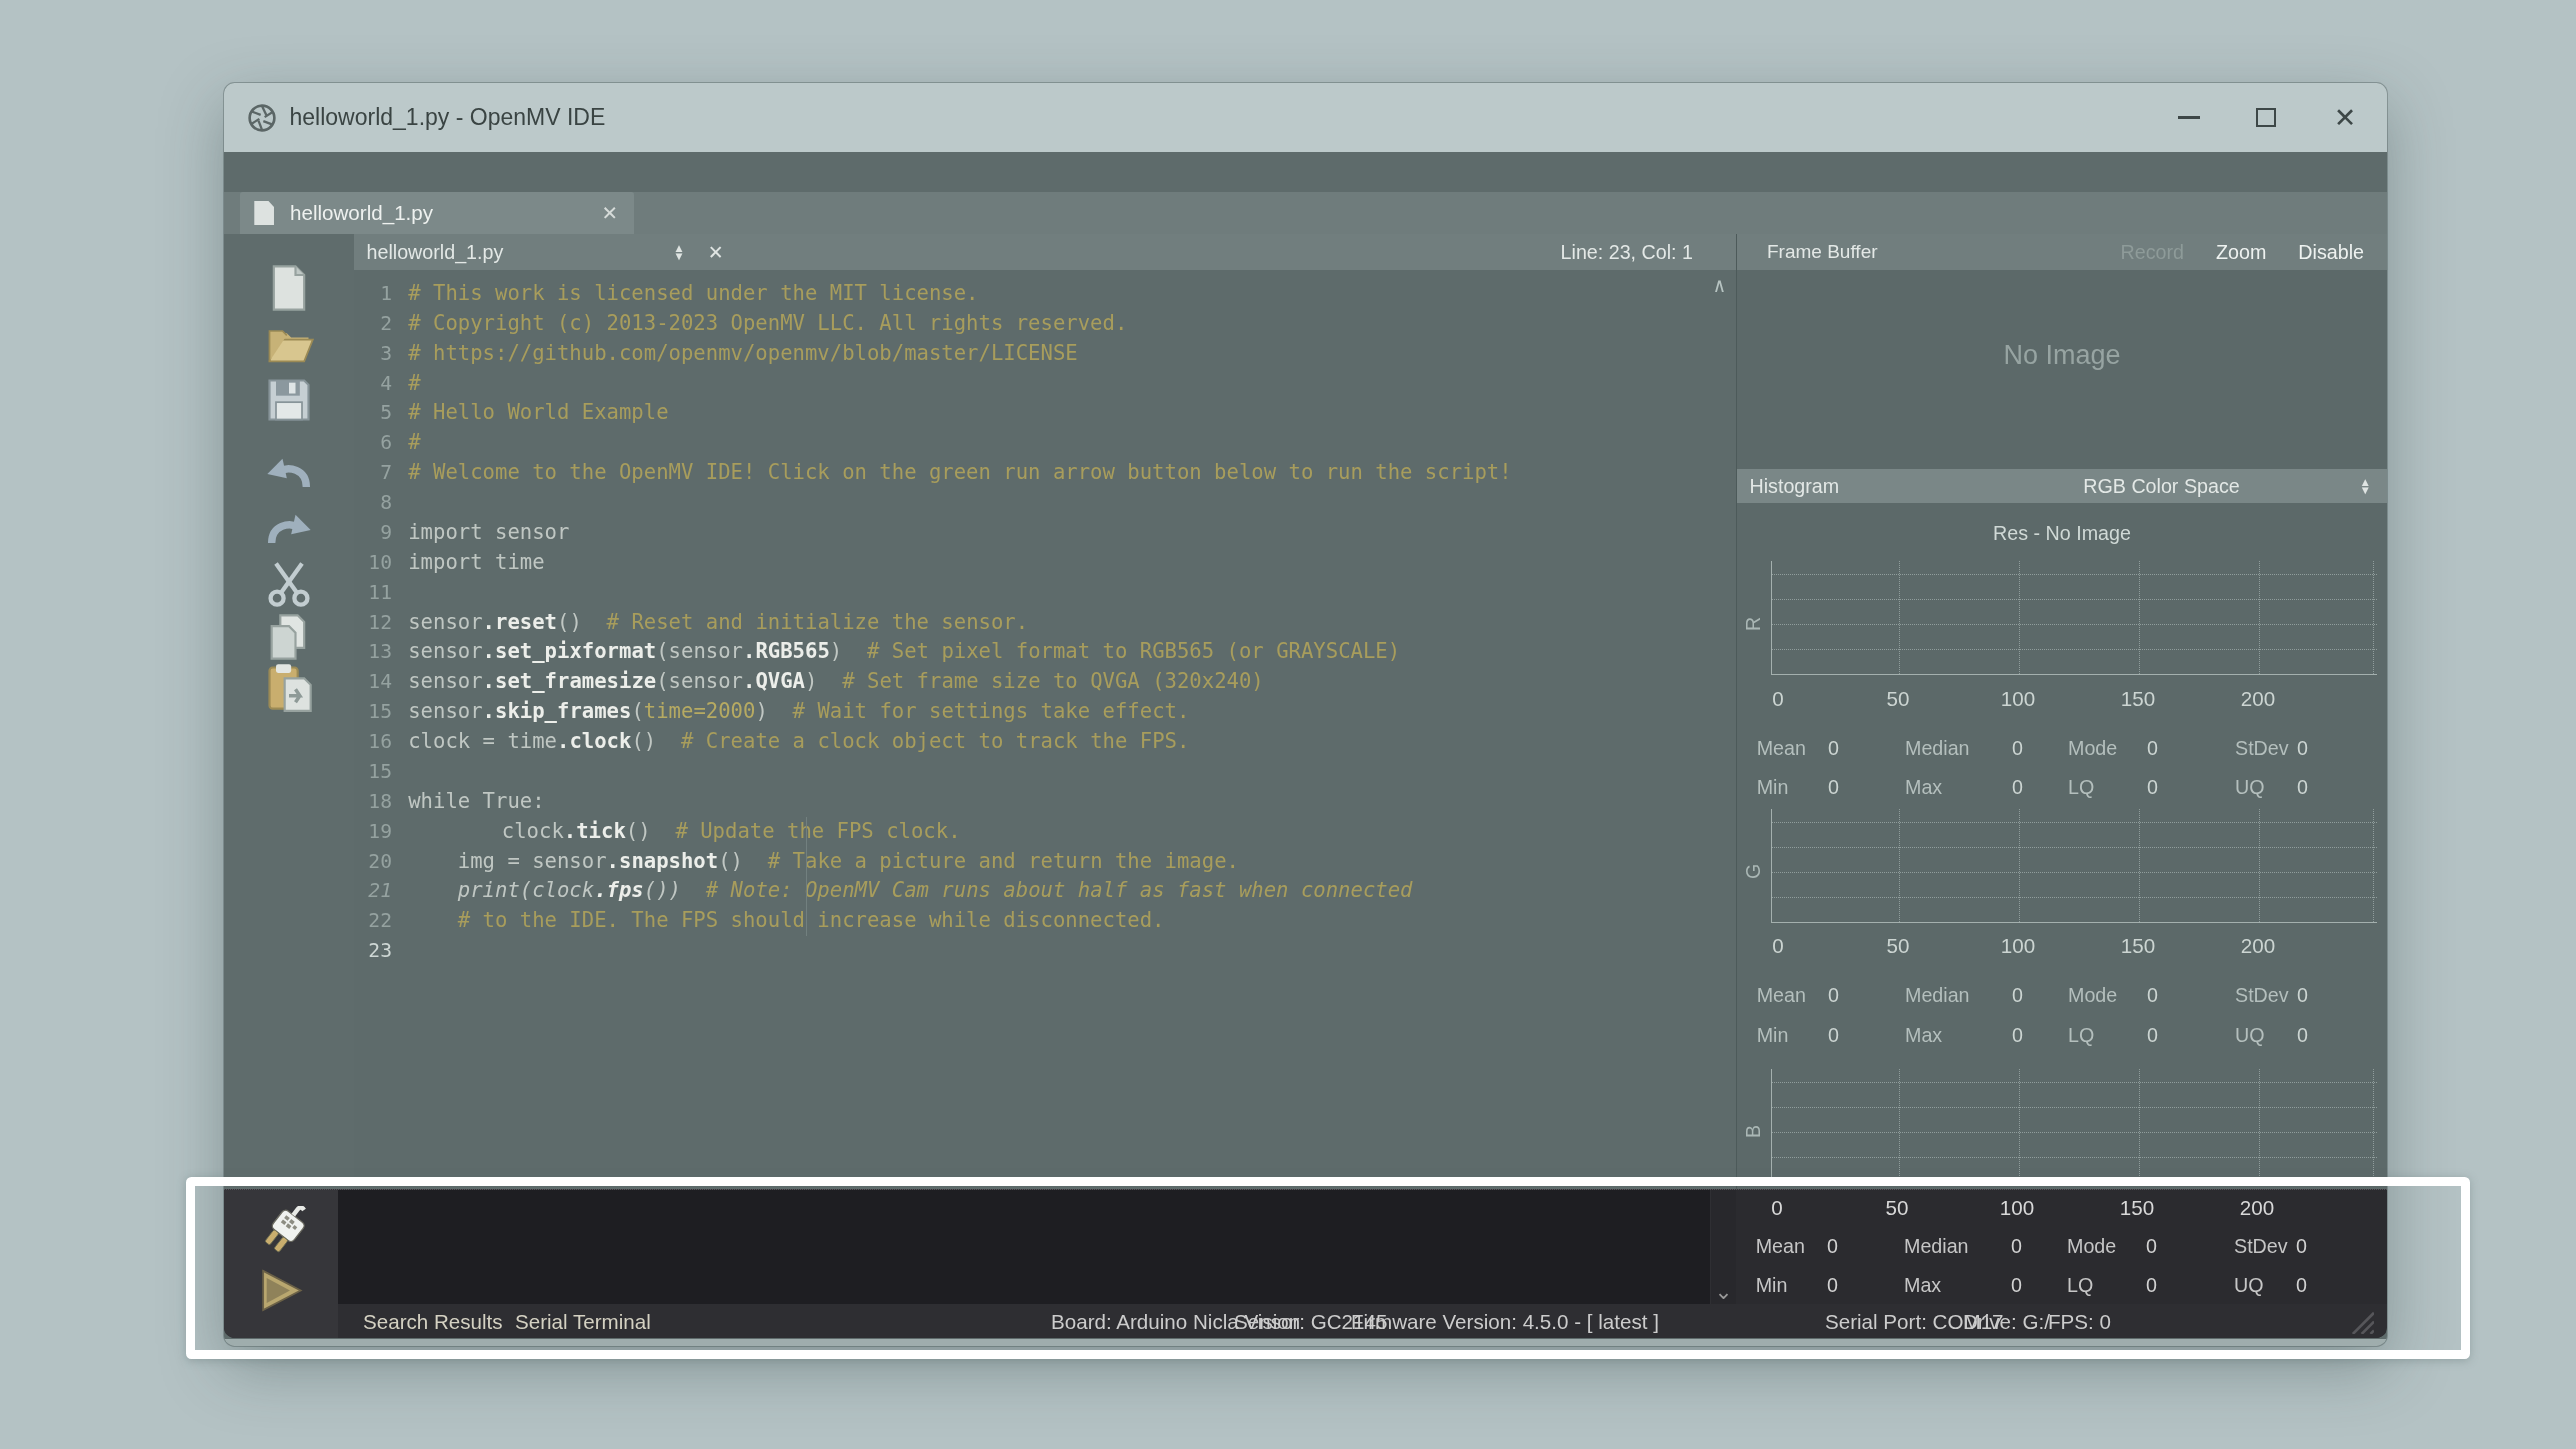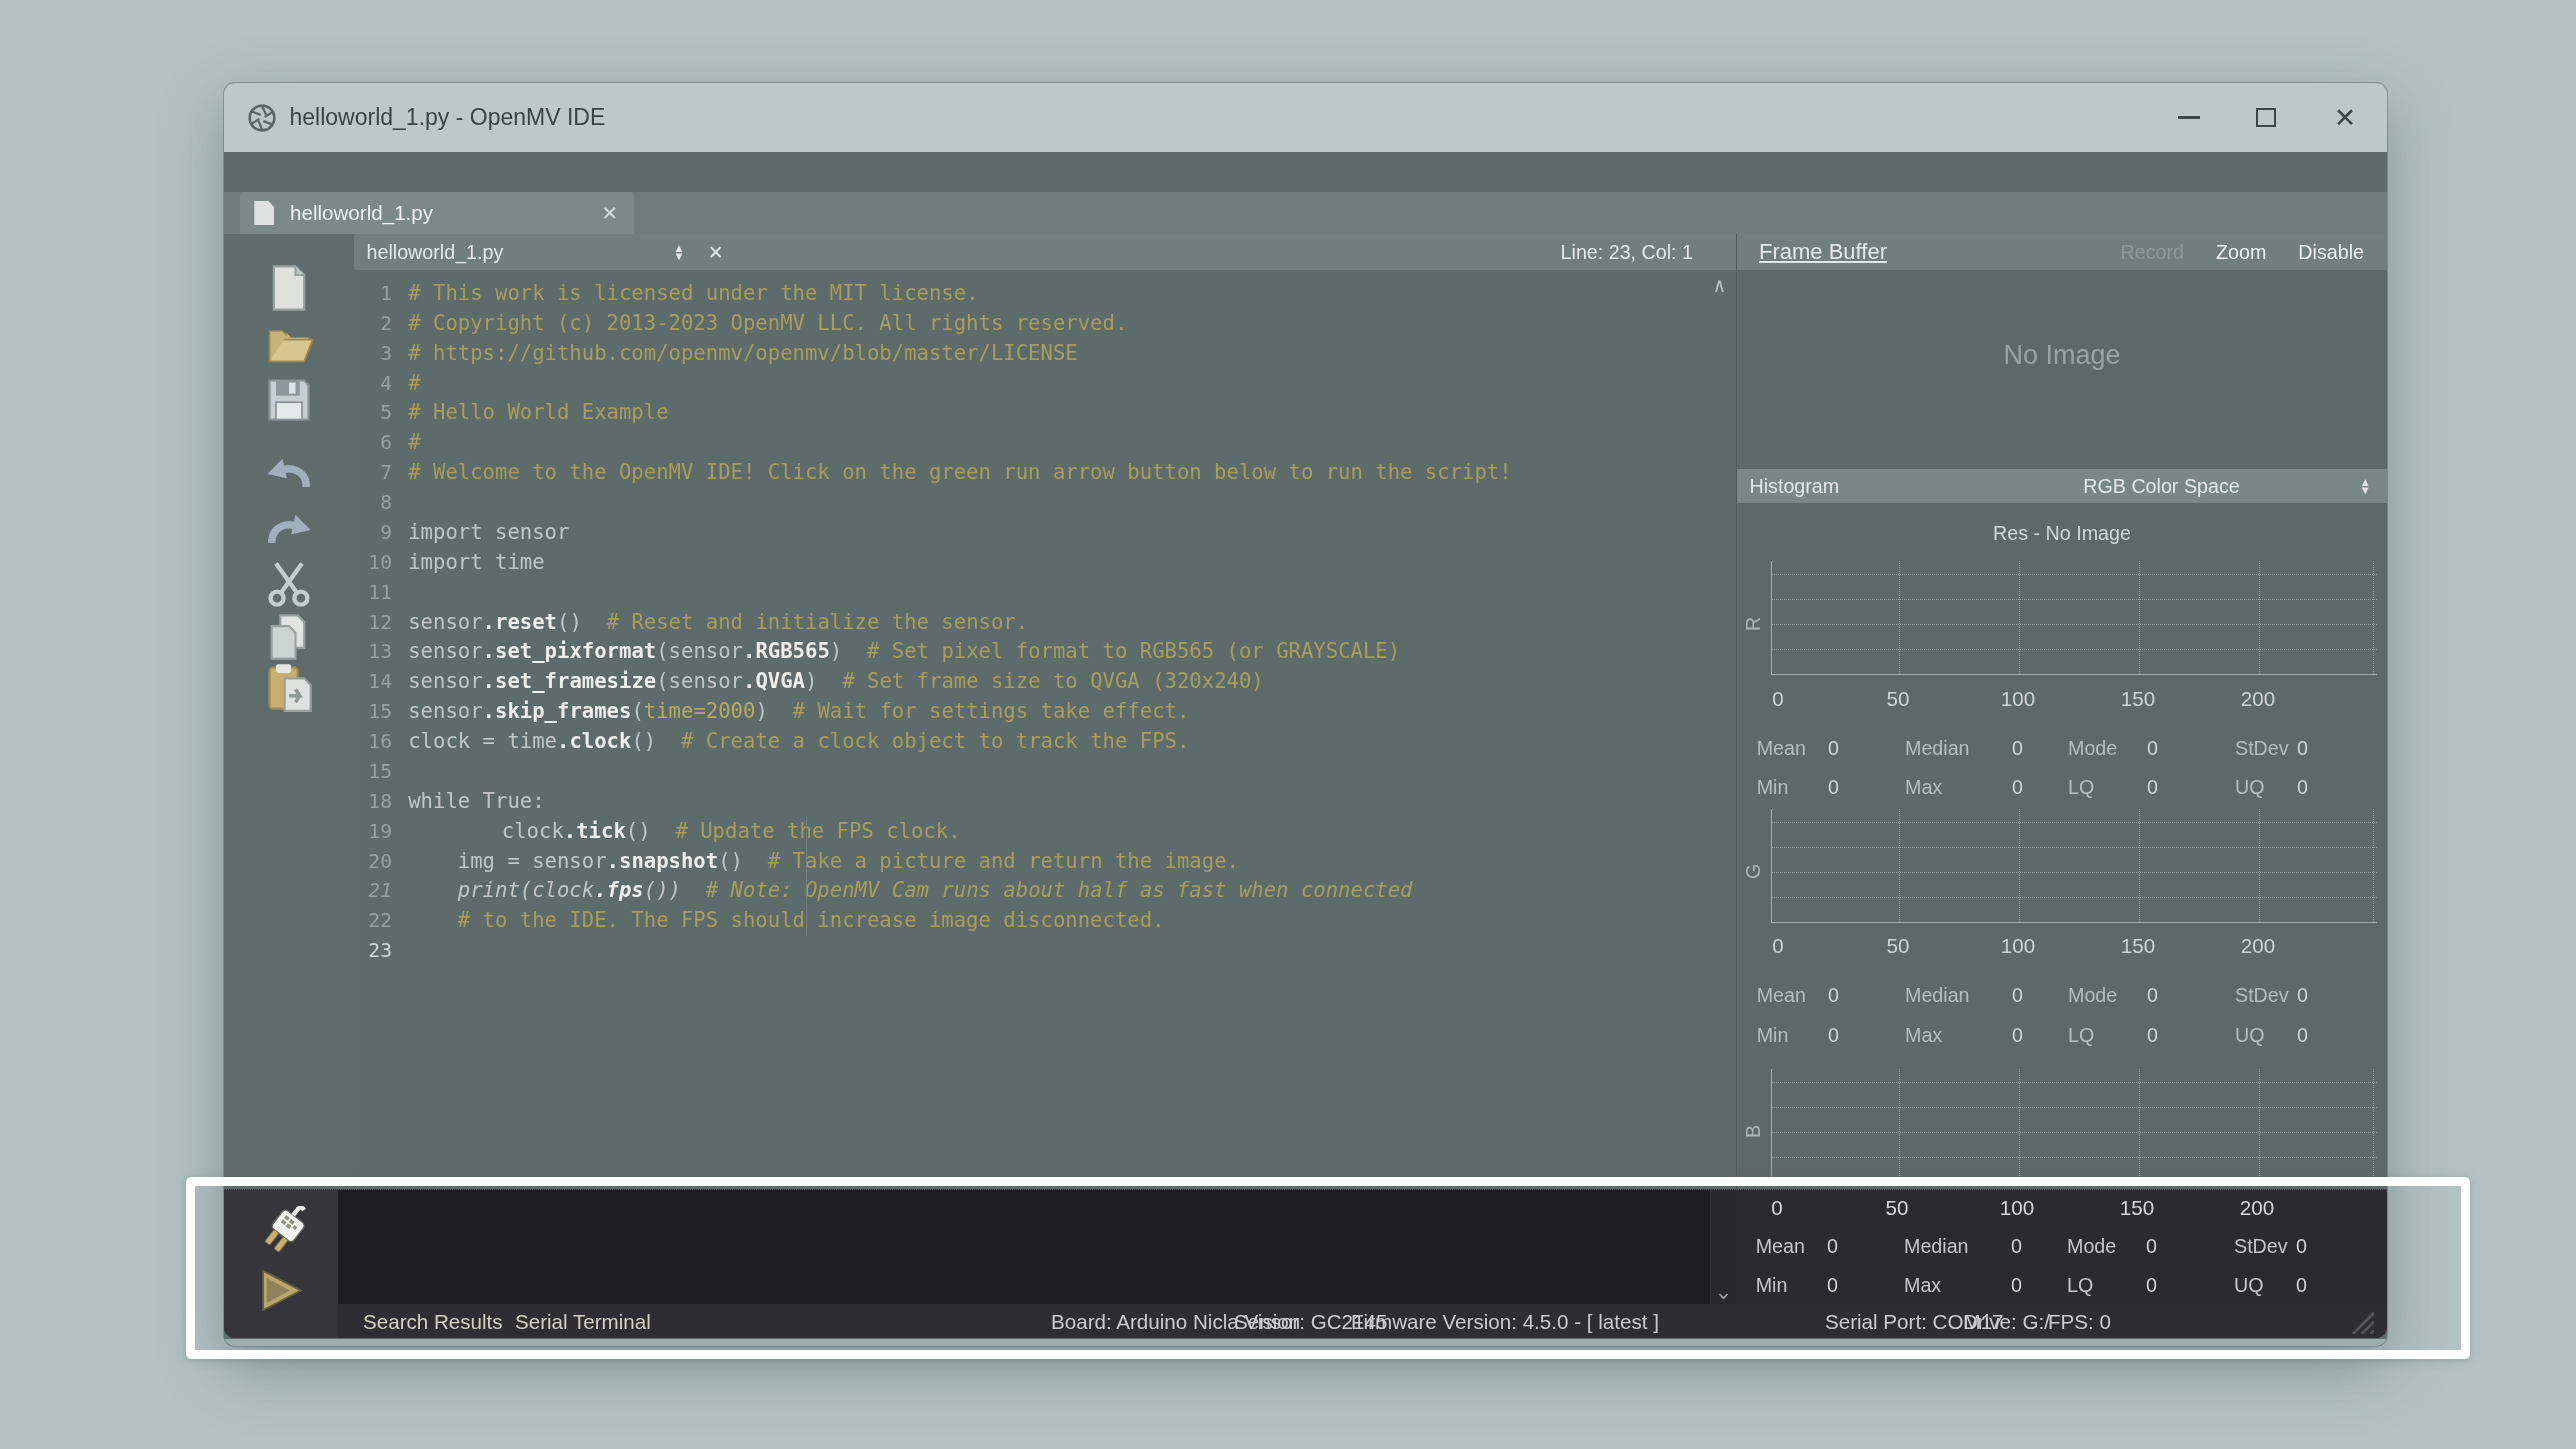--- a/index.html
+++ b/index.html
@@ -57,21 +57,21 @@
   .tok-com { color:#a89d5c; }
   .tok-fn  { color:#eceeea; font-weight:bold; }
   .tok-kw  { color:#b6aa62; }
   .indent-guide { position:absolute; left:452px; width:0; border-left:0.9px solid #72807f; }
   .scroll-up { position:absolute; right:10.7px; top:3.6px; font-size:19.7px; color:#b6c3c1; }
 
   .fb-panel { position:absolute; left:1512px; top:151px; width:651px; height:955px;
               background:#5c6969; border-left:0.9px solid #4d5a5a; }
   .fb-header { position:absolute; left:0; top:0; width:100%; height:36px; background:#717e7e;
                display:flex; align-items:center; }
-  .fb-title { margin-left:22px; font-size:22px; color:#e3e8e6;text-decoration:underline; }
+  .fb-title { margin-left:30px; font-size:19px; color:#e3e8e6; }
   .fb-btns { margin-left:auto; margin-right:23px; display:flex; gap:32px; }
   .fb-btn { font-size:19.7px; color:#eef2f0; }
   .fb-btn.disabled { color:#8e9b99;text-align:right; }
   .no-image { position:absolute; left:0; top:106px; width:100%; text-align:center;
               font-size:27px; color:#97a4a2; }
   .hist-header { position:absolute; left:0; top:235px; width:100%; height:34px; background:#7a8787;
                  display:flex; align-items:center; }
   .hist-title { margin-left:12.5px; font-size:19.7px; color:#e3e8e6; }
   .hist-combo { position:absolute; left:277px; width:295px; text-align:center; font-size:19.7px; color:#e3e8e6; }
   .hist-combo-arrows { position:absolute; right:16px; display:flex; flex-direction:column; line-height:8px;
@@ -288,21 +288,21 @@
           <div class="code-line" style="top: 577px;">
             <div class="gut">20</div>
             <div class="src"><span class="tok-def">    img = sensor</span><span class="tok-fn">.snapshot</span><span class="tok-def">()  </span><span class="tok-com"># Take a picture and return the image.</span></div>
           </div>
           <div class="code-line" style="top: 606px; font-style: italic;">
             <div class="gut">21</div>
             <div class="src"><span class="tok-def">    print(clock</span><span class="tok-fn">.fps</span><span class="tok-def">())  </span><span class="tok-com"># Note: OpenMV Cam runs about half as fast when connected</span></div>
           </div>
           <div class="code-line" style="top: 636px;">
             <div class="gut">22</div>
-            <div class="src"><span class="tok-com">    # to the IDE. The FPS should increase image disconnected.</span></div>
+            <div class="src"><span class="tok-com">    # to the IDE. The FPS should increase while disconnected.</span></div>
           </div>
           <div class="code-line" style="top: 666px;">
             <div class="gut cur">23</div>
             <div class="src"></div>
           </div>
           <div class="indent-guide" style="top: 547px; height: 119px;"></div>
         </div>
     </div>
 
     <div class="fb-panel">

